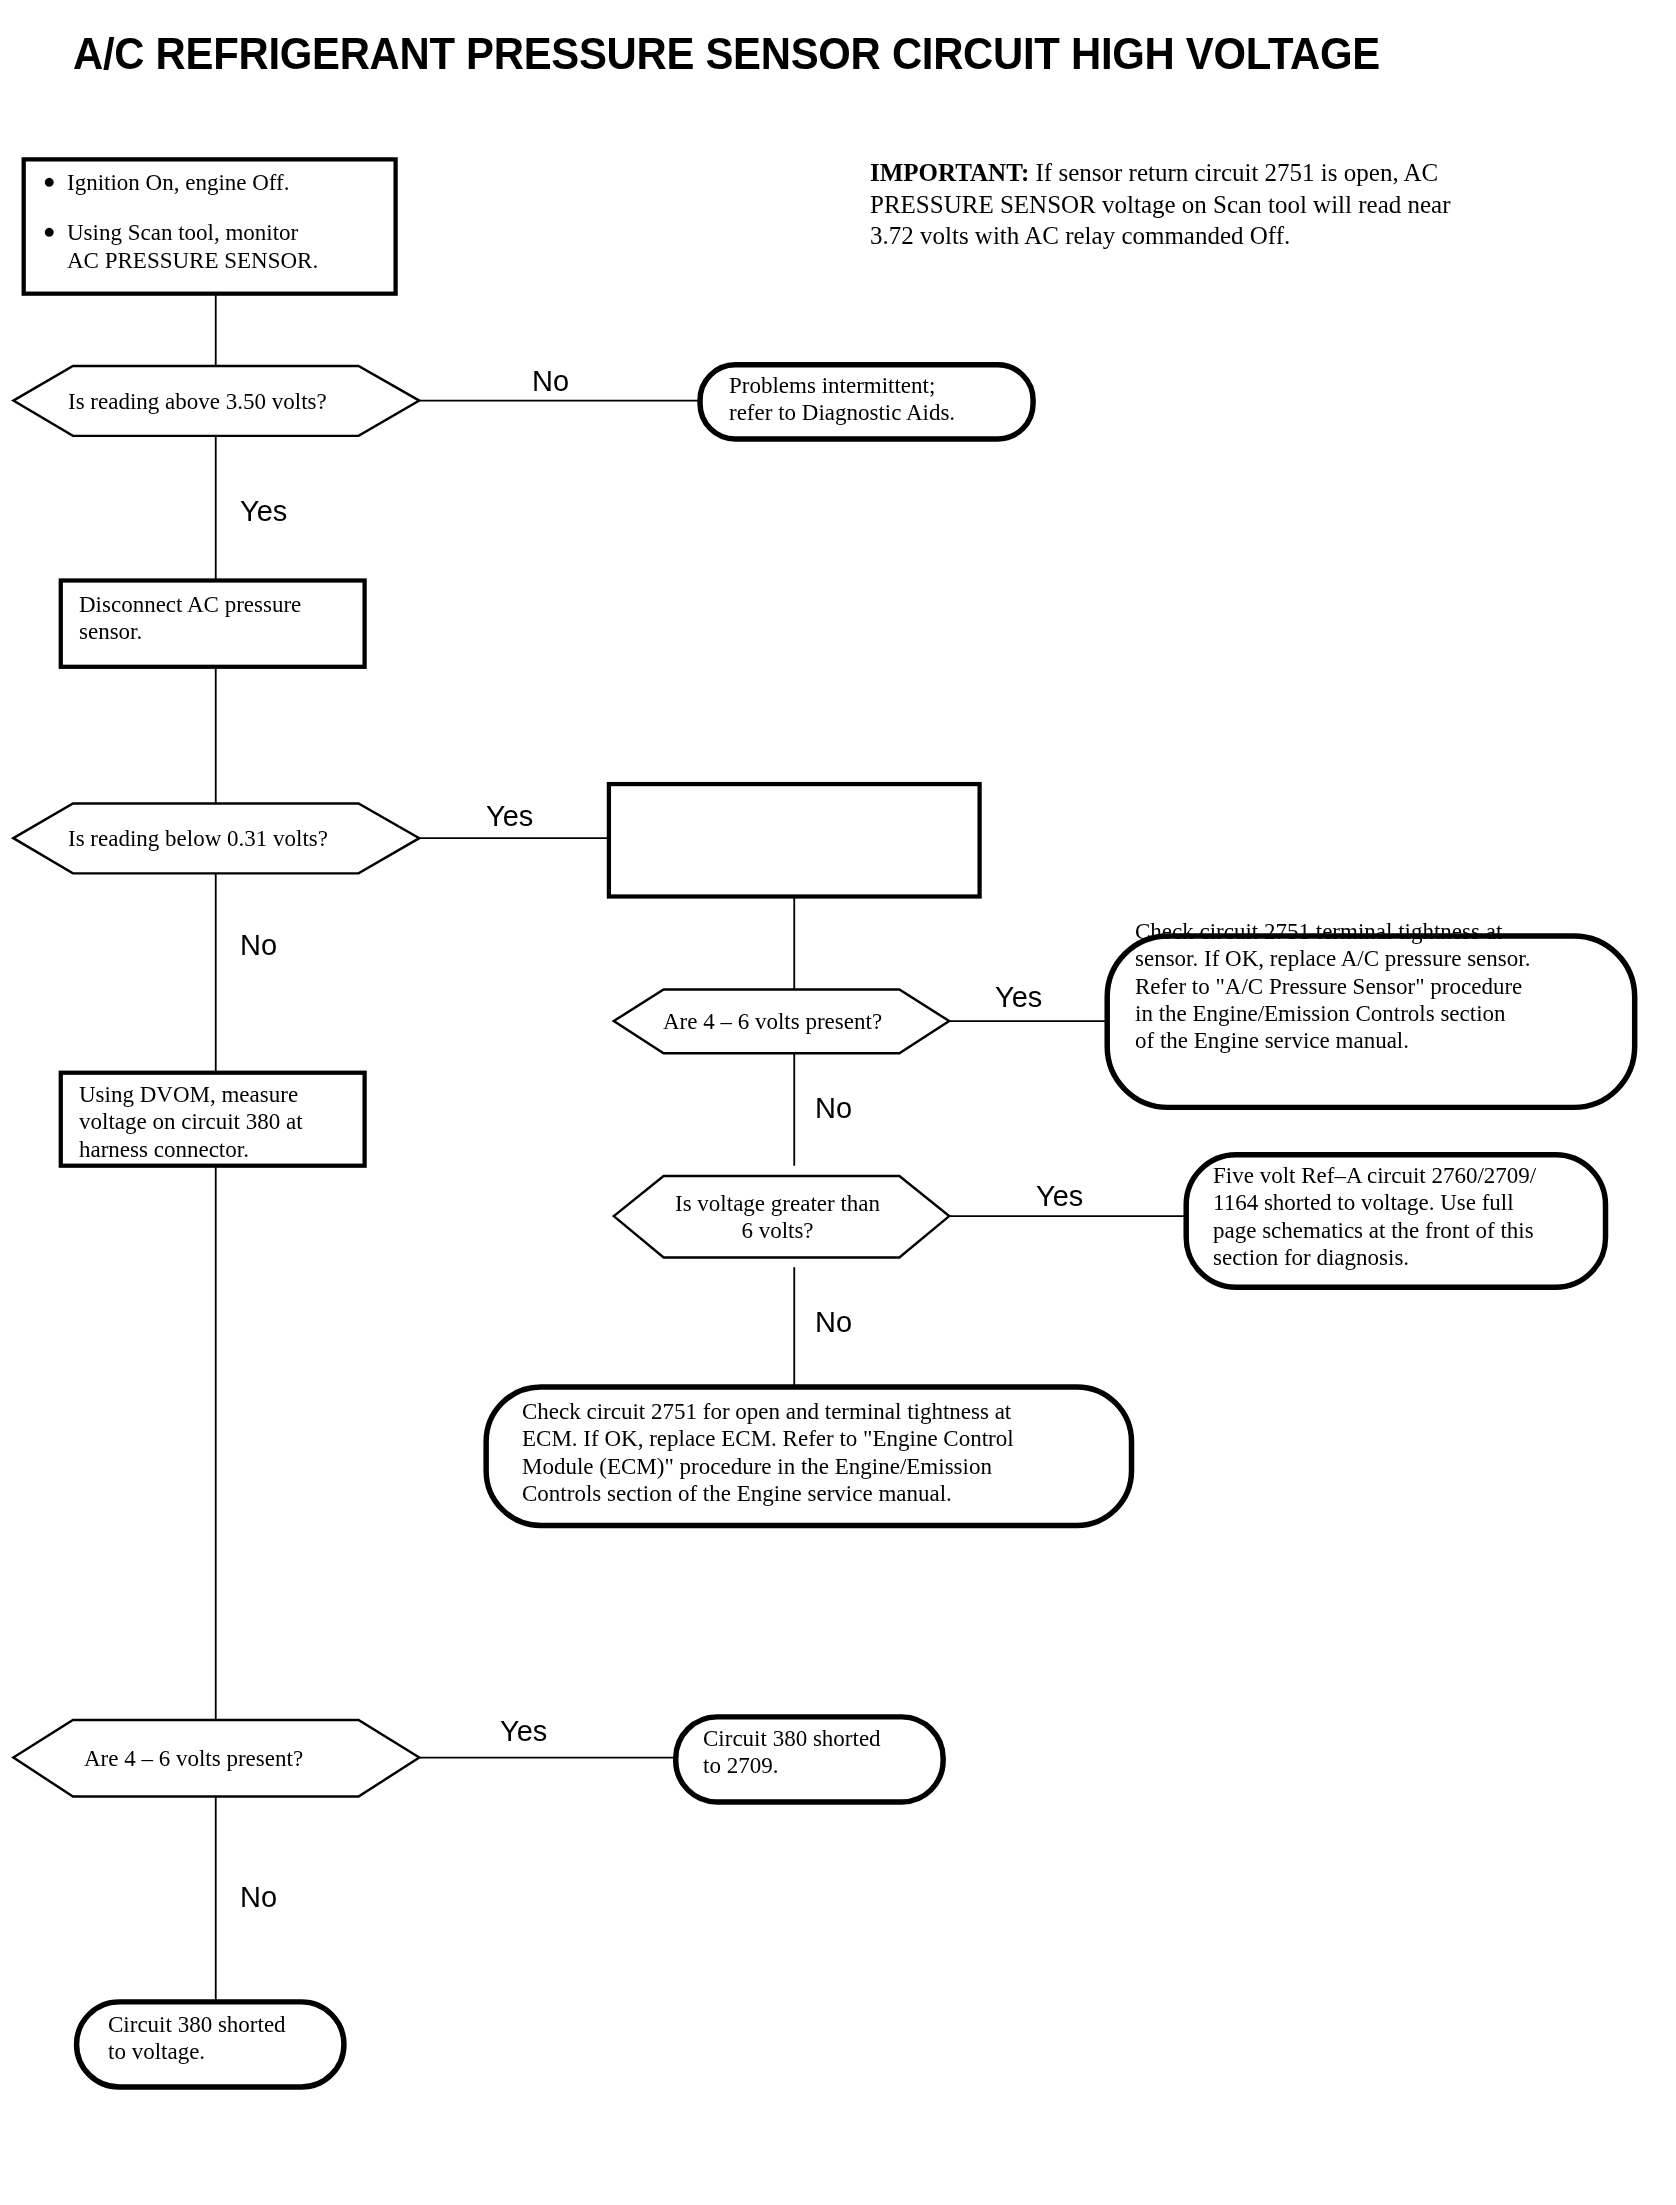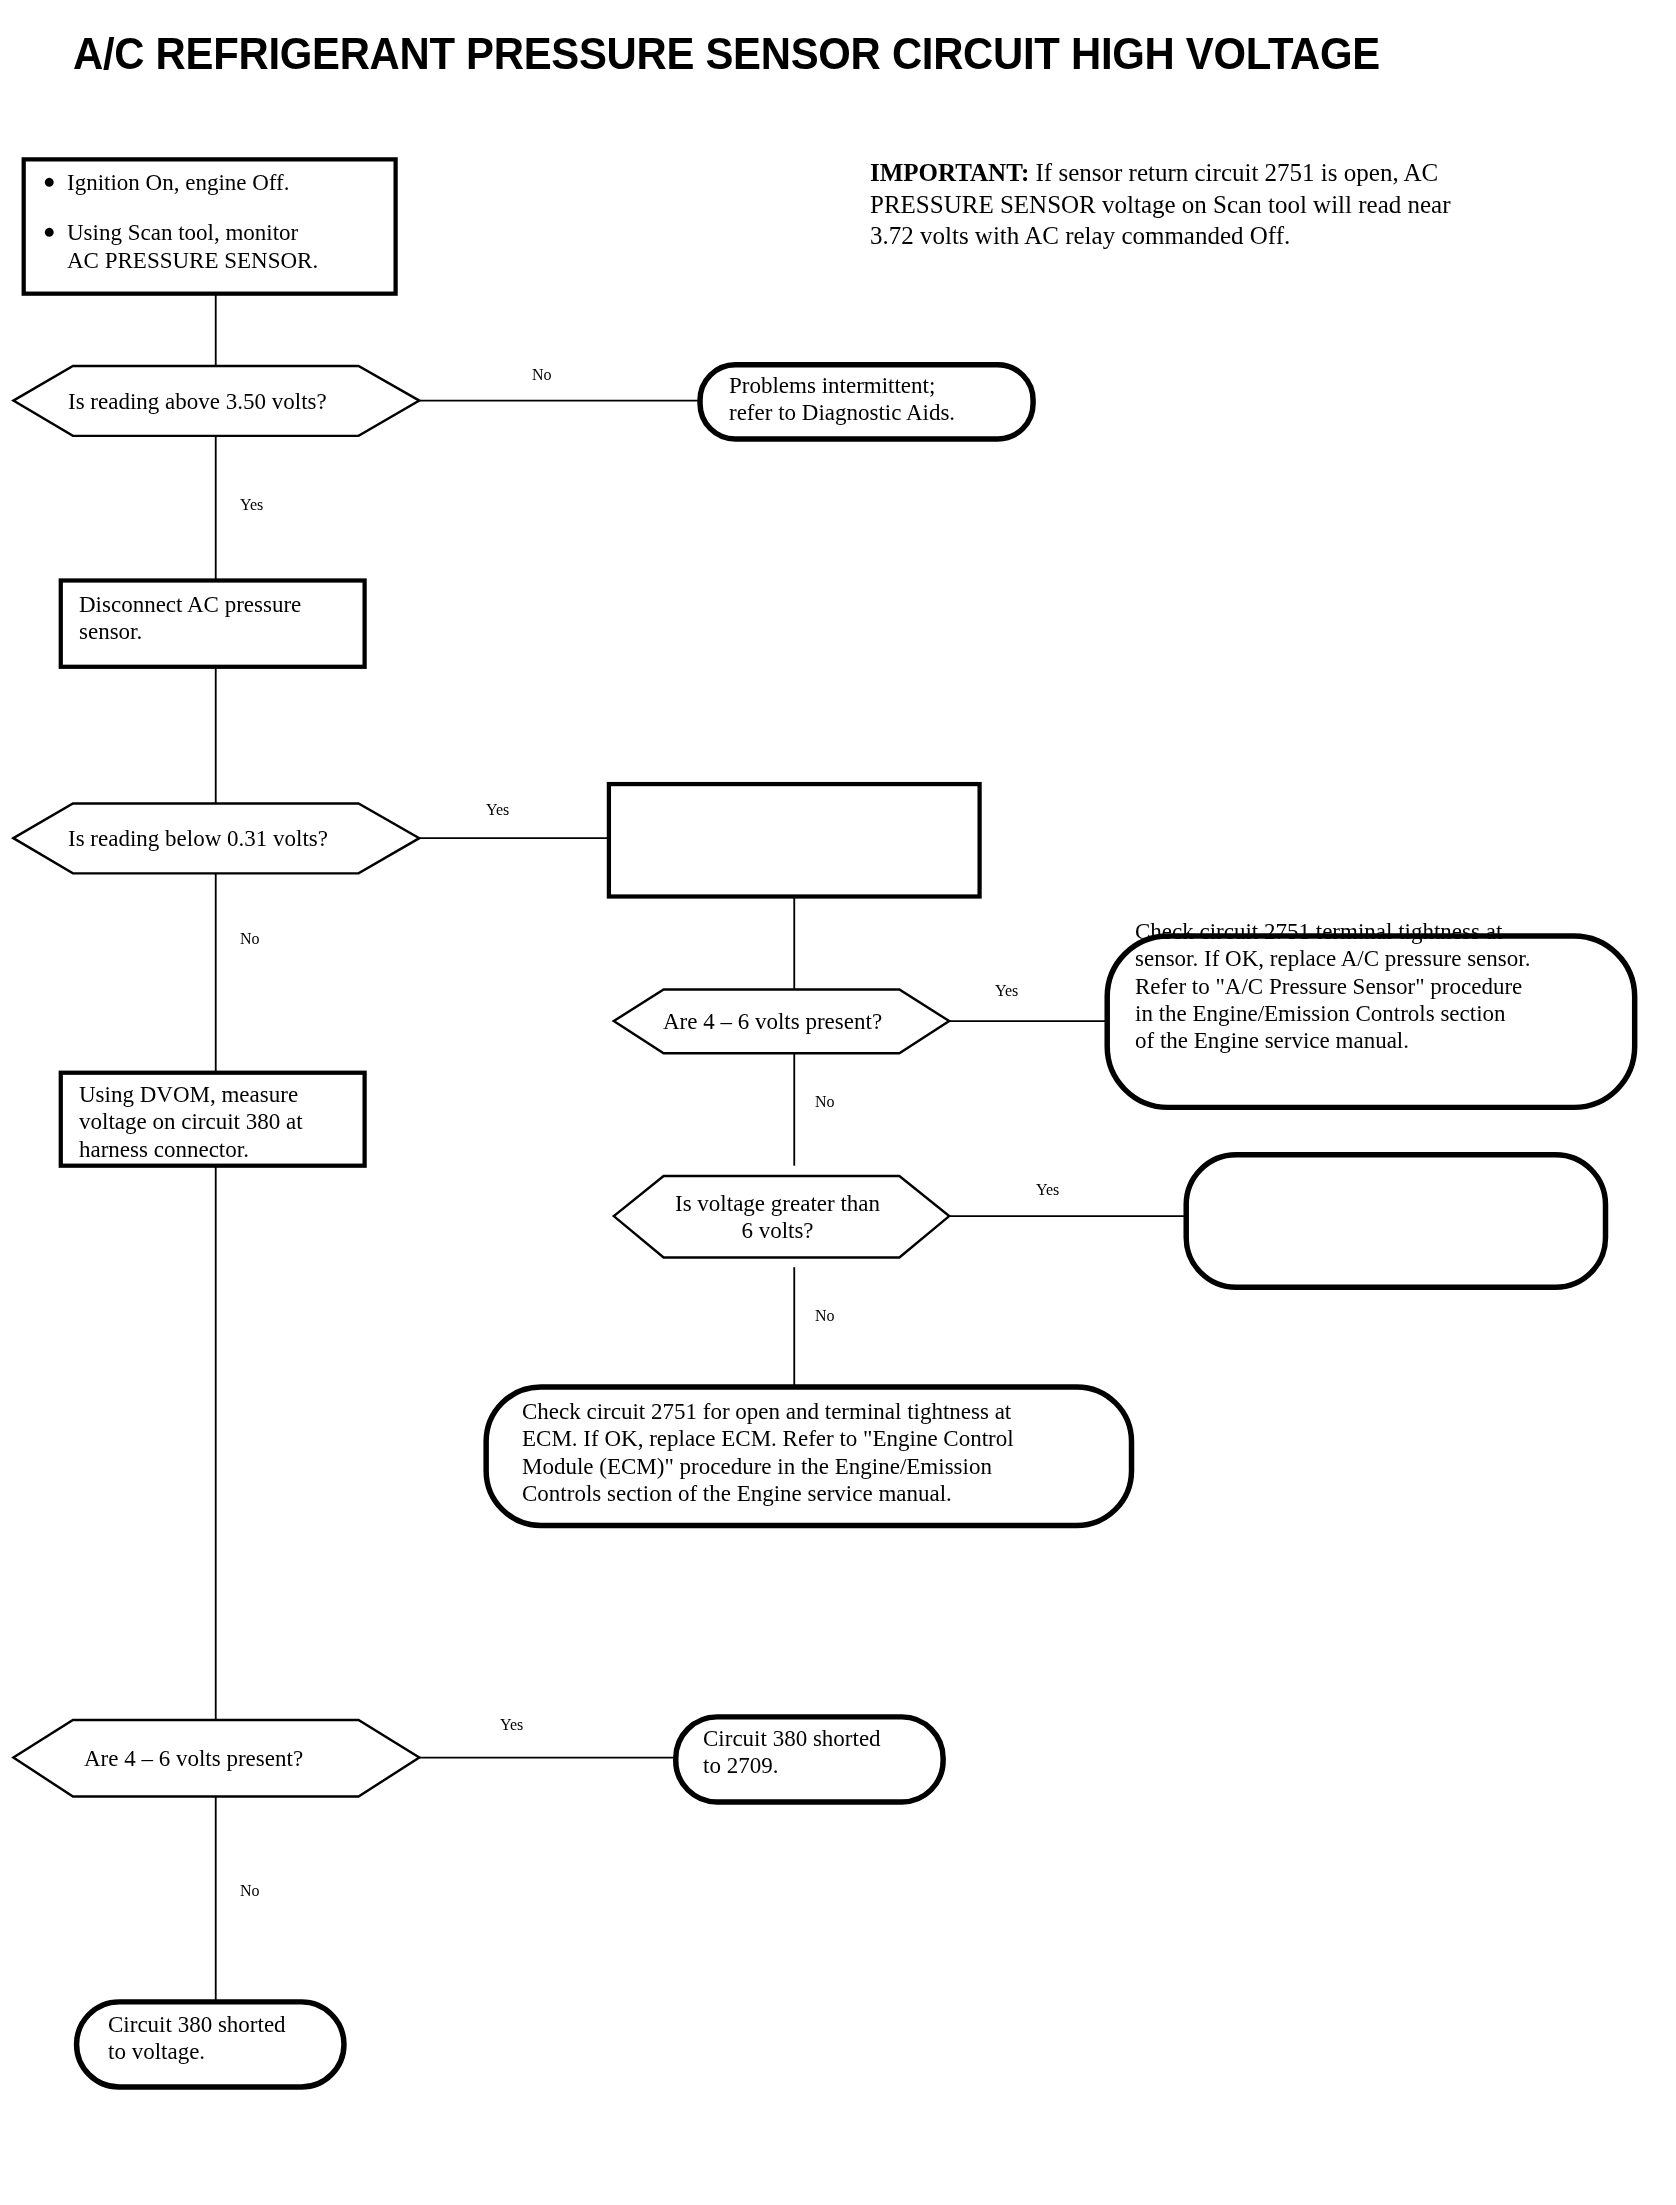--- a/index.html
+++ b/index.html
@@ -55,22 +55,22 @@
     font-family: "Liberation Serif", "DejaVu Serif", serif;
     font-size: 25px;
     line-height: 1.26;
   }
   .important-note .lead {
     font-weight: bold;
     text-align: right;
   }
   .edge-label {
     position: absolute;
-    font-family: Liberation Serif, serif;
-    font-size: 16px;
+    font-family: Liberation Sans, sans-serif;
+    font-size: 29px;
     line-height: 1;
   }
   .bullet-list {
     position: absolute;
     left: 43px;
     top: 169px;
     width: 340px;
   }
   .bullet-row {
     display: flex;
@@ -189,20 +189,24 @@
   <div class="txt" style="left:1135px; top:918px;">Check circuit 2751 terminal tightness at
 sensor. If OK, replace A/C pressure sensor.
 Refer to "A/C Pressure Sensor" procedure
 in the Engine/Emission Controls section
 of the Engine service manual.</div>
   <div class="txt" style="left:79px; top:1081px;">Using DVOM, measure
 voltage on circuit 380 at
 harness connector.</div>
   <div class="txt" style="left:675px; top:1190px;text-align:center;">Is voltage greater than
 6 volts?</div>
+  <div class="txt" style="left:1213px; top:1162px;">Five volt Ref–A circuit 2760/2709/
+1164 shorted to voltage. Use full
+page schematics at the front of this
+section for diagnosis.</div>
   <div class="txt" style="left:522px; top:1398px;">Check circuit 2751 for open and terminal tightness at
 ECM. If OK, replace ECM. Refer to "Engine Control
 Module (ECM)" procedure in the Engine/Emission
 Controls section of the Engine service manual.</div>
   <div class="txt" style="left:84px; top:1745px;">Are 4 – 6 volts present?</div>
   <div class="txt" style="left:703px; top:1725px;">Circuit 380 shorted
 to 2709.</div>
   <div class="txt" style="left:108px; top:2011px;">Circuit 380 shorted
 to voltage.</div>
 

